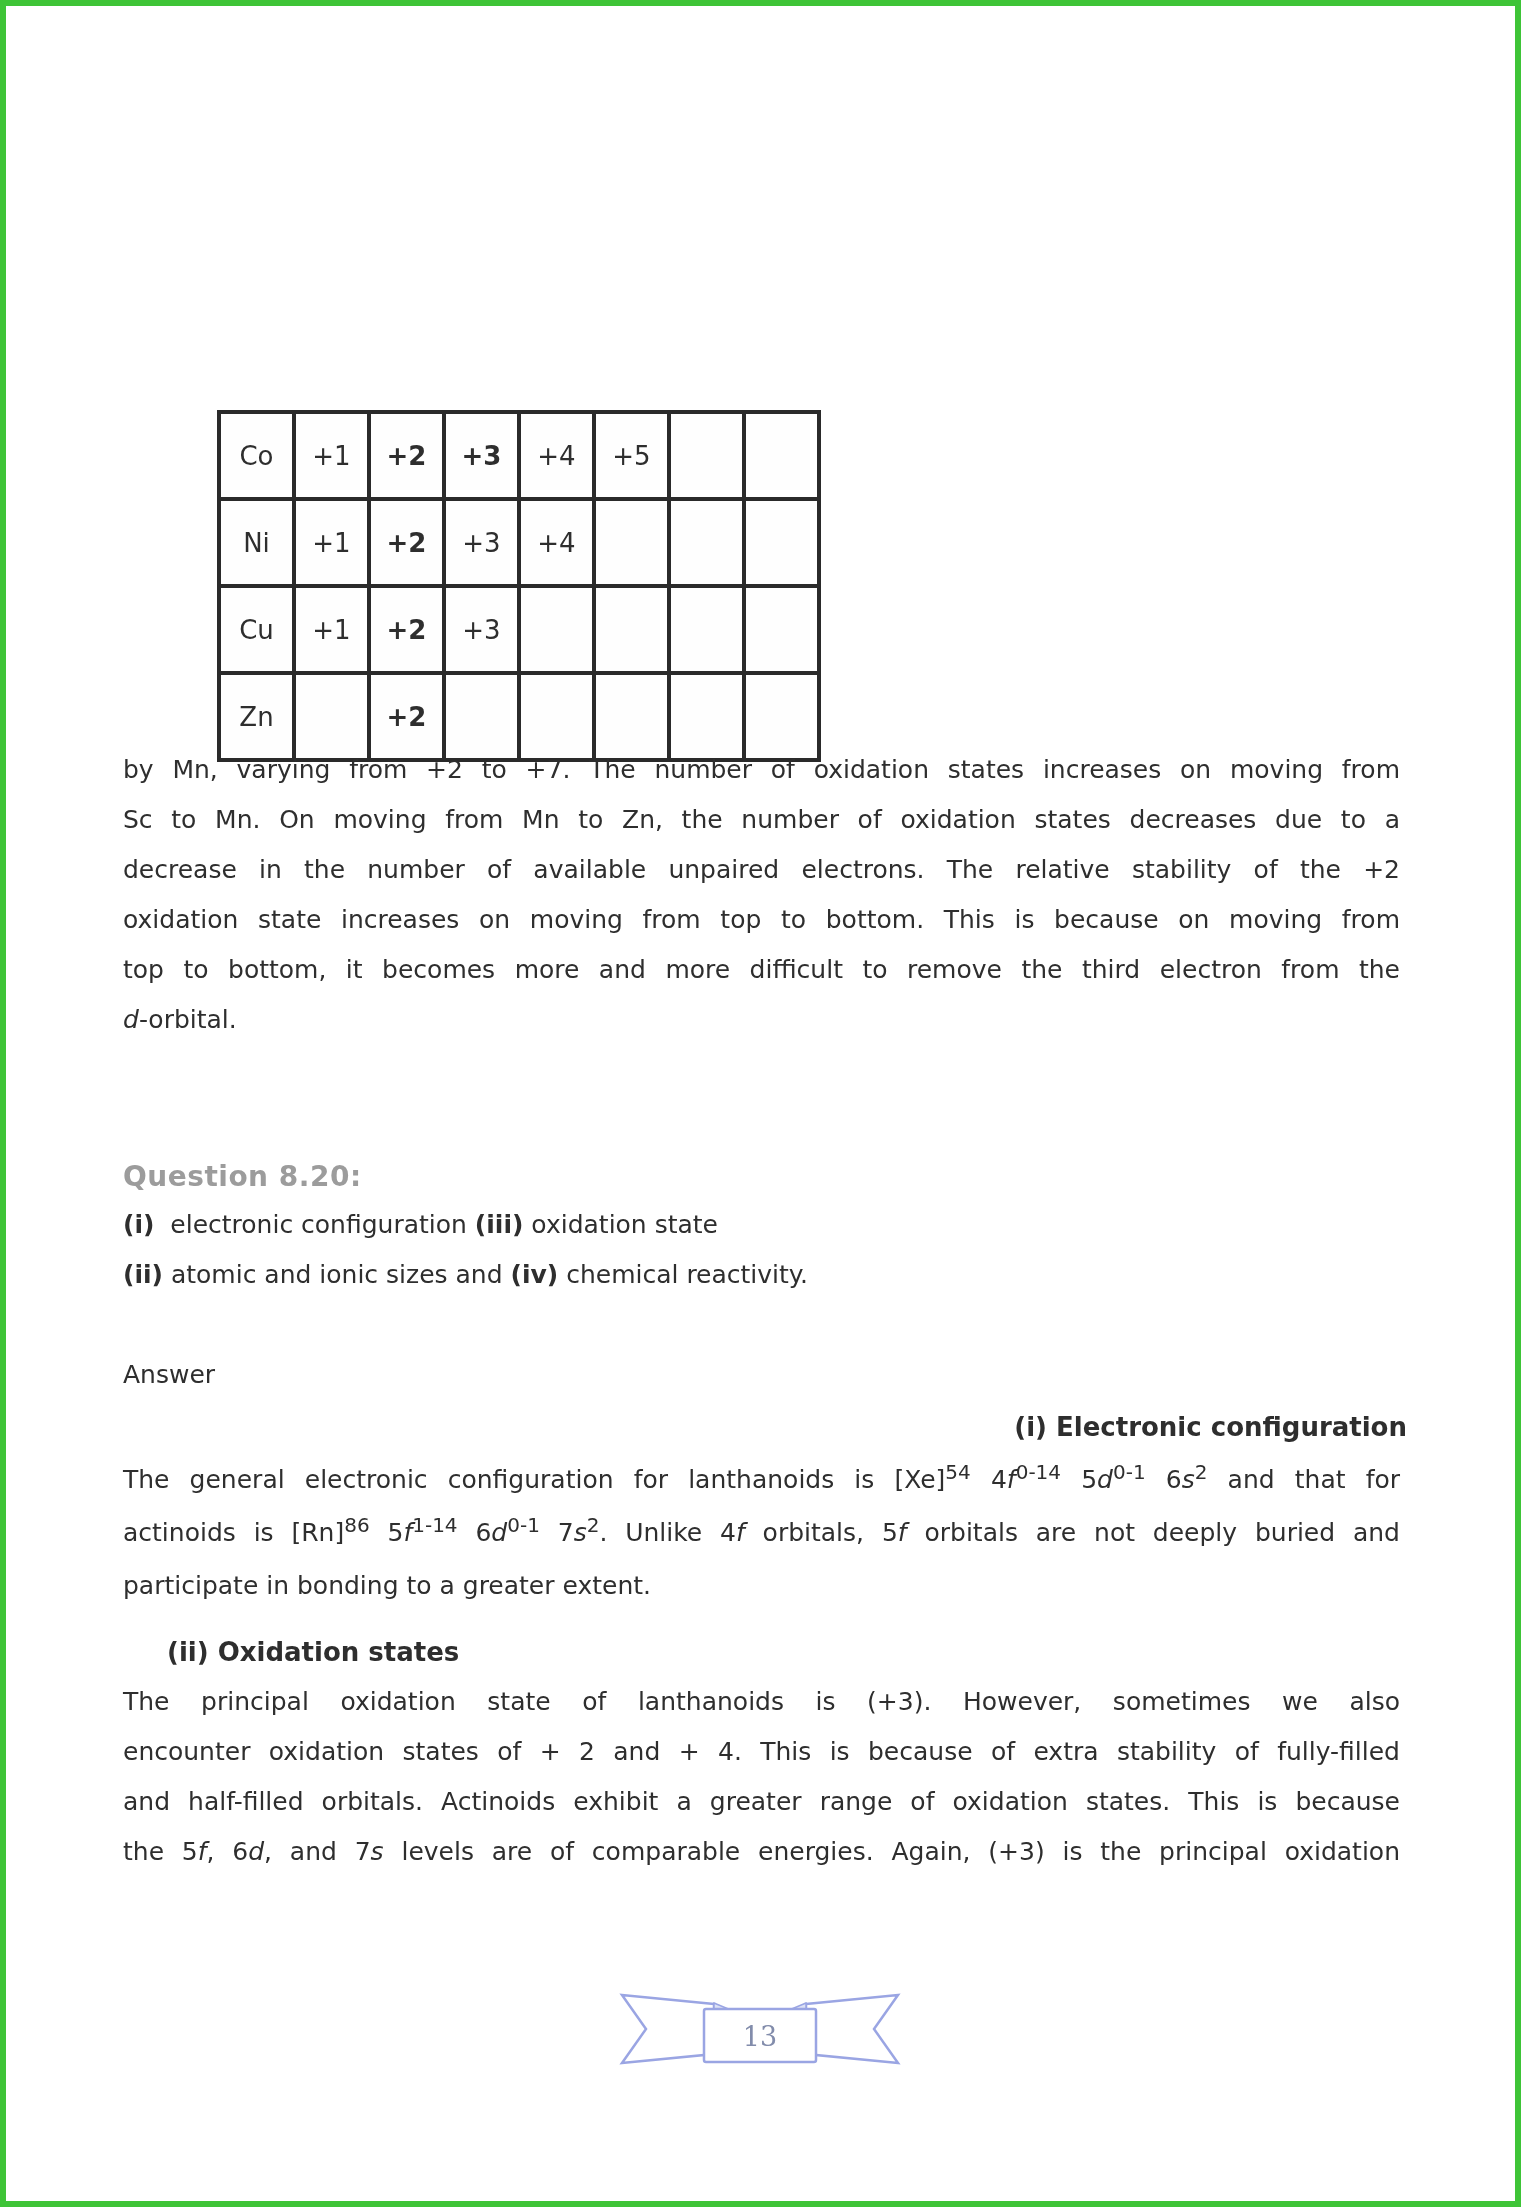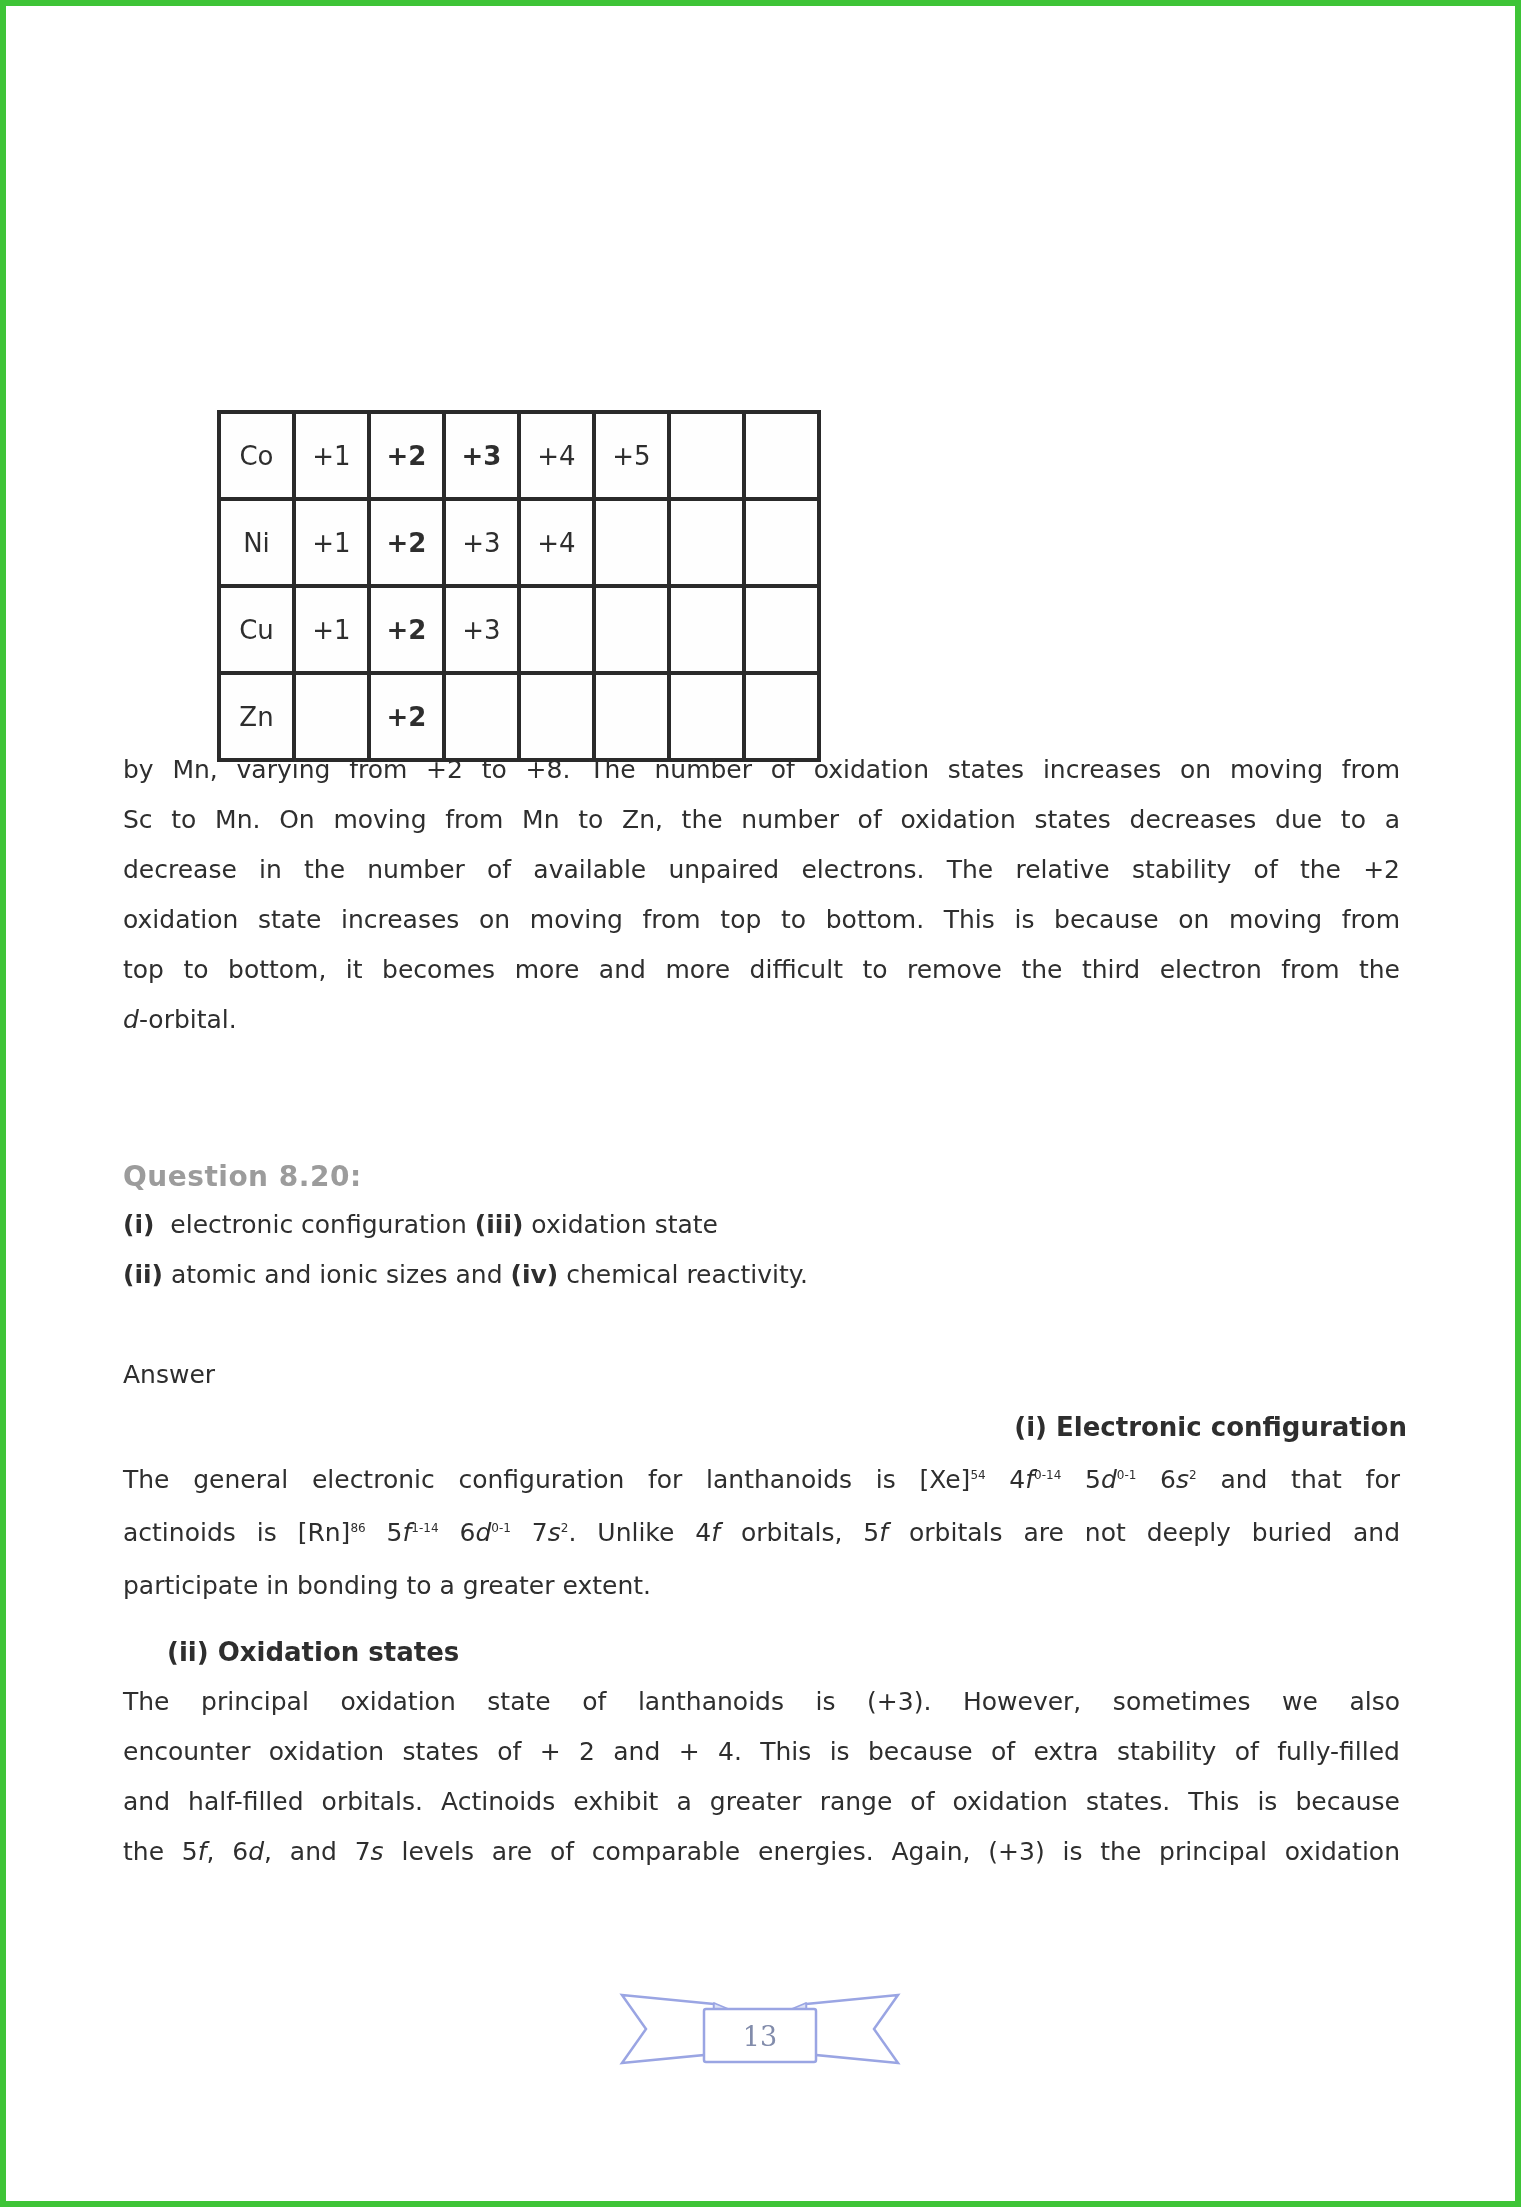--- a/index.html
+++ b/index.html
@@ -11,21 +11,21 @@
     border:6px solid #3ec437;
     font-family:"DejaVu Sans","Liberation Sans",sans-serif;
     color:#2e2e2e;
     overflow:hidden;
   }
   .tx{position:absolute;left:117px;width:1277px;font-size:25px;line-height:50px;}
   .jl{text-align:justify;text-align-last:justify;}
   .pl{text-align:left;}
   .it{font-style:italic;}
   .bd{font-weight:bold;}
-  sup{font-size:12px;line-height:0;vertical-align:9px;}
+  sup{font-size:20px;line-height:0;vertical-align:9px;}
   #para1{top:739px;}
   #qhead{top:1146px;font-size:28px;font-weight:bold;color:#9c9c9c;letter-spacing:.5px;}
   #qblock{top:1194px;}
   #answer{top:1344px;}
   #ehead{top:1396px;font-weight:bold;font-size:26px;padding-left:7px;text-align:right;}
   #epara{top:1447px;line-height:53px;}
   #ohead{top:1621px;font-weight:bold;font-size:26px;margin-left:44px;}
   #opara{top:1671px;}
   .table-wrap{position:absolute;left:211px;top:386px;}
   table.ox{border-collapse:collapse;margin-top:18px;}
@@ -87,21 +87,21 @@
             <td></td>
             <td></td>
             <td></td>
             <td></td>
           </tr>
         </tbody>
     </table>
   </div>
 
   <div class="tx" id="para1">
-    <div class="jl">by Mn, varying from +2 to +8. The number of oxidation states increases on moving from</div>
+    <div class="jl">by Mn, varying from +2 to +7. The number of oxidation states increases on moving from</div>
     <div class="jl">Sc to Mn. On moving from Mn to Zn, the number of oxidation states decreases due to a</div>
     <div class="jl">decrease in the number of available unpaired electrons. The relative stability of the +2</div>
     <div class="jl">oxidation state increases on moving from top to bottom. This is because on moving from</div>
     <div class="jl">top to bottom, it becomes more and more difficult to remove the third electron from the</div>
     <div class="pl"><span class="it">d</span><span>-orbital.</span></div>
   </div>
 
   <div class="tx" id="qhead">Question 8.20:</div>
 
   <div class="tx" id="qblock">

